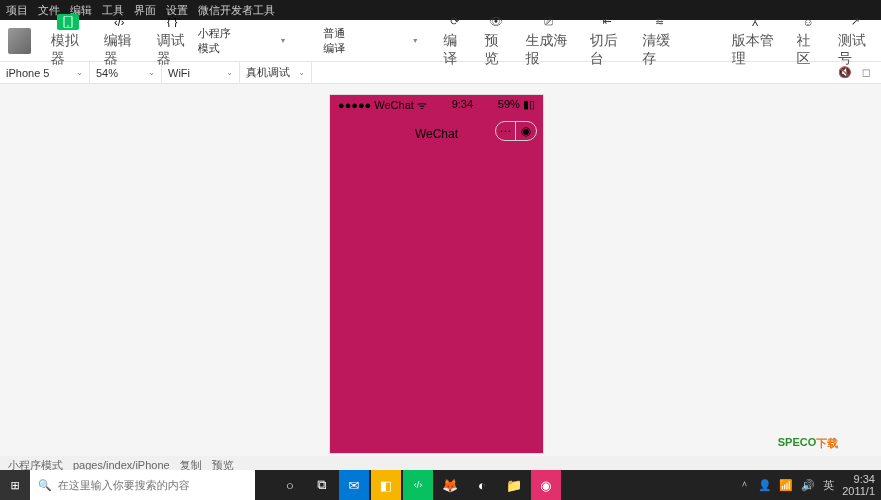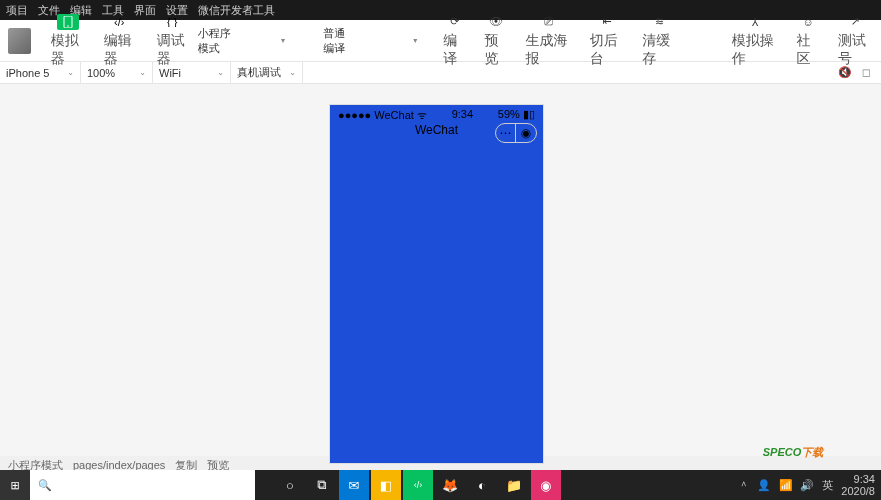--- a/index.html
+++ b/index.html
@@ -13,44 +13,44 @@
 .tool-btn.active .tool-icon{background:#07c160;color:#fff}
 .tool-icon{width:22px;height:16px;display:flex;align-items:center;justify-content:center;border-radius:2px;color:#333}
 .tool-label{font-size:14px;color:#555}
 .spacer{flex:1}
 .dropdown{display:flex;align-items:center;height:22px;padding:0 6px;border:none;background:#fff;cursor:pointer;gap:60px;color:#333}
 .dropdown.wide{gap:41px}
 .caret{font-size:8px;color:#888}
 .right-tools{display:flex;gap:18px;margin-left:20px}
 .subbar{background:#fff;height:22px;display:flex;align-items:center;border-bottom:1px solid #e5e5e5}
 .sub-select{display:flex;align-items:center;justify-content:space-between;padding:0 6px;border-right:1px solid #e5e5e5;height:100%;cursor:pointer;color:#333}
-.sub-select:nth-child(1){width:81px}
+.sub-select:nth-child(1){width:90px}
 .sub-select:nth-child(2){width:72px}
 .sub-select:nth-child(3){width:78px}
 .sub-select:nth-child(4){width:72px}
 .sub-icons{margin-left:auto;display:flex;gap:10px;padding-right:10px;color:#888}
 .canvas{background:#f5f5f5;height:372px;position:relative}
-.phone{position:absolute;left:329px;top:20px;width:215px;height:360px;background:#1d4ed8;border:1px solid #ddd}
+.phone{position:absolute;left:329px;top:10px;width:215px;height:360px;background:#be185d;border:1px solid #ddd}
 .statusbar{height:18px;display:flex;align-items:center;justify-content:space-between;padding:0 8px;font-size:10px;color:#000}
-.navbar{height:28px;display:flex;align-items:flex-start;justify-content:center;position:relative}
+.navbar{height:28px;display:flex;align-items:flex-end;justify-content:center;position:relative}
 .nav-title{font-size:12px;color:#000}
 .nav-right{position:absolute;right:6px;display:flex;align-items:center;gap:4px}
 .capsule{display:flex;border:1px solid #ccc;border-radius:12px;overflow:hidden}
 .capsule div{width:20px;height:18px;display:flex;align-items:center;justify-content:center;font-size:12px}
 .capsule div:first-child{border-right:1px solid #ccc}
 .content-title{text-align:center;font-size:15px;font-weight:bold;margin-top:14px;color:#000}
 .statusline{background:#f0f0f0;height:18px;display:flex;align-items:center;padding:0 8px;gap:10px;color:#666;font-size:10px}
 .taskbar{background:#222;height:30px;display:flex;align-items:center;position:absolute;bottom:0;left:0;right:0}
 .start{width:30px;height:30px;background:#333;display:flex;align-items:center;justify-content:center;color:#fff}
 .search{display:flex;align-items:center;background:#fff;height:30px;width:225px;padding:0 8px;gap:6px;color:#666}
 .search input{border:none;outline:none;font-size:11px;flex:1;color:#333}
 .tray{margin-left:auto;display:flex;align-items:center;gap:8px;color:#ccc;padding-right:6px;font-size:10px}
 .task-icons{display:flex;gap:2px;margin-left:20px}
 .task-icons div{width:30px;height:30px;display:flex;align-items:center;justify-content:center;color:#fff;font-size:13px}
-.watermark{position:absolute;right:19px;bottom:32px;width:138px;height:32px;display:flex;align-items:center;justify-content:center;font-weight:bold;font-style:italic;font-size:16px}
+.watermark{position:absolute;right:4px;bottom:32px;width:138px;height:32px;display:flex;align-items:flex-start;justify-content:center;font-weight:bold;font-size:16px}
 .watermark span{color:#2a8f2a}
 .watermark b{color:#e67817}
 svg{display:block}
 </style>
 </head>
 <body>
 
 <div class="menubar">
   <span>项目</span>
   <span>文件</span>
@@ -119,40 +119,40 @@
       </div>
     <div class="tool-btn">
         <div class="tool-icon">≋</div>
         <div class="tool-label">清缓存</div>
       </div>
   </div>
   <div style="width:40px"></div>
   <div class="right-tools">
     <div class="tool-btn">
         <div class="tool-icon">⅄</div>
-        <div class="tool-label">模拟操作</div>
+        <div class="tool-label">版本管理</div>
       </div>
     <div class="tool-btn">
         <div class="tool-icon">☺</div>
         <div class="tool-label">社区</div>
       </div>
     <div class="tool-btn">
         <div class="tool-icon">↗</div>
         <div class="tool-label">测试号</div>
       </div>
   </div>
 </div>
 
 <div class="subbar">
   <div class="sub-select">
       <span>iPhone 5</span>
       <span class="caret">⌄</span>
     </div>
   <div class="sub-select">
-      <span>100%</span>
+      <span>54%</span>
       <span class="caret">⌄</span>
     </div>
   <div class="sub-select">
       <span>WiFi</span>
       <span class="caret">⌄</span>
     </div>
   <div class="sub-select">
       <span>真机调试</span>
       <span class="caret">⌄</span>
     </div>
@@ -176,50 +176,51 @@
           <div>⋯</div>
           <div>◉</div>
         </div>
       </div>
     </div>
   </div>
 </div>
 
 <div class="statusline">
   <span>小程序模式</span>
-  <span>pages/index/pages</span>
+  <span>pages/index/iPhone</span>
   <span>复制</span>
   <span>预览</span>
 </div>
 
 <div class="watermark">
   <span>SPECO</span>
     <b>下载</b>
 </div>
 
 <div class="taskbar">
   <div class="start">⊞</div>
   <div class="search">
     <span>🔍</span>
+    <input placeholder="在这里输入你要搜索的内容" style="">
   </div>
   <div class="task-icons">
     <div>○</div>
     <div>⧉</div>
     <div style="background:#0078d4">✉</div>
     <div style="background:#f7b500">◧</div>
     <div style="background:#07c160;font-size:9px">‹/›</div>
     <div style="color:#ff9500">🦊</div>
     <div>◐</div>
     <div style="color:#f7b500">📁</div>
     <div style="background:#e1306c">◉</div>
   </div>
   <div class="tray">
     <span>＾</span>
     <span>👤</span>
     <span>📶</span>
     <span>🔊</span>
     <span>英</span>
     <div style="text-align:right;line-height:1.1">
       <div>9:34</div>
-      <div>2020/8</div>
+      <div>2011/1</div>
     </div>
   </div>
 </div>
 
 </body></html>

